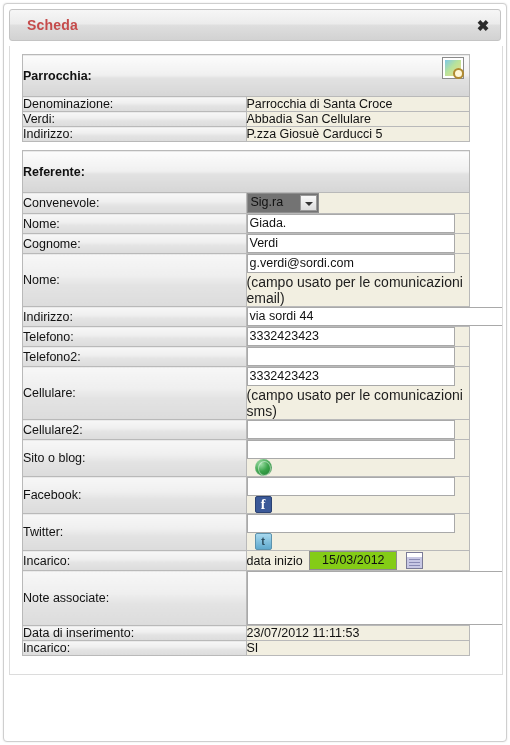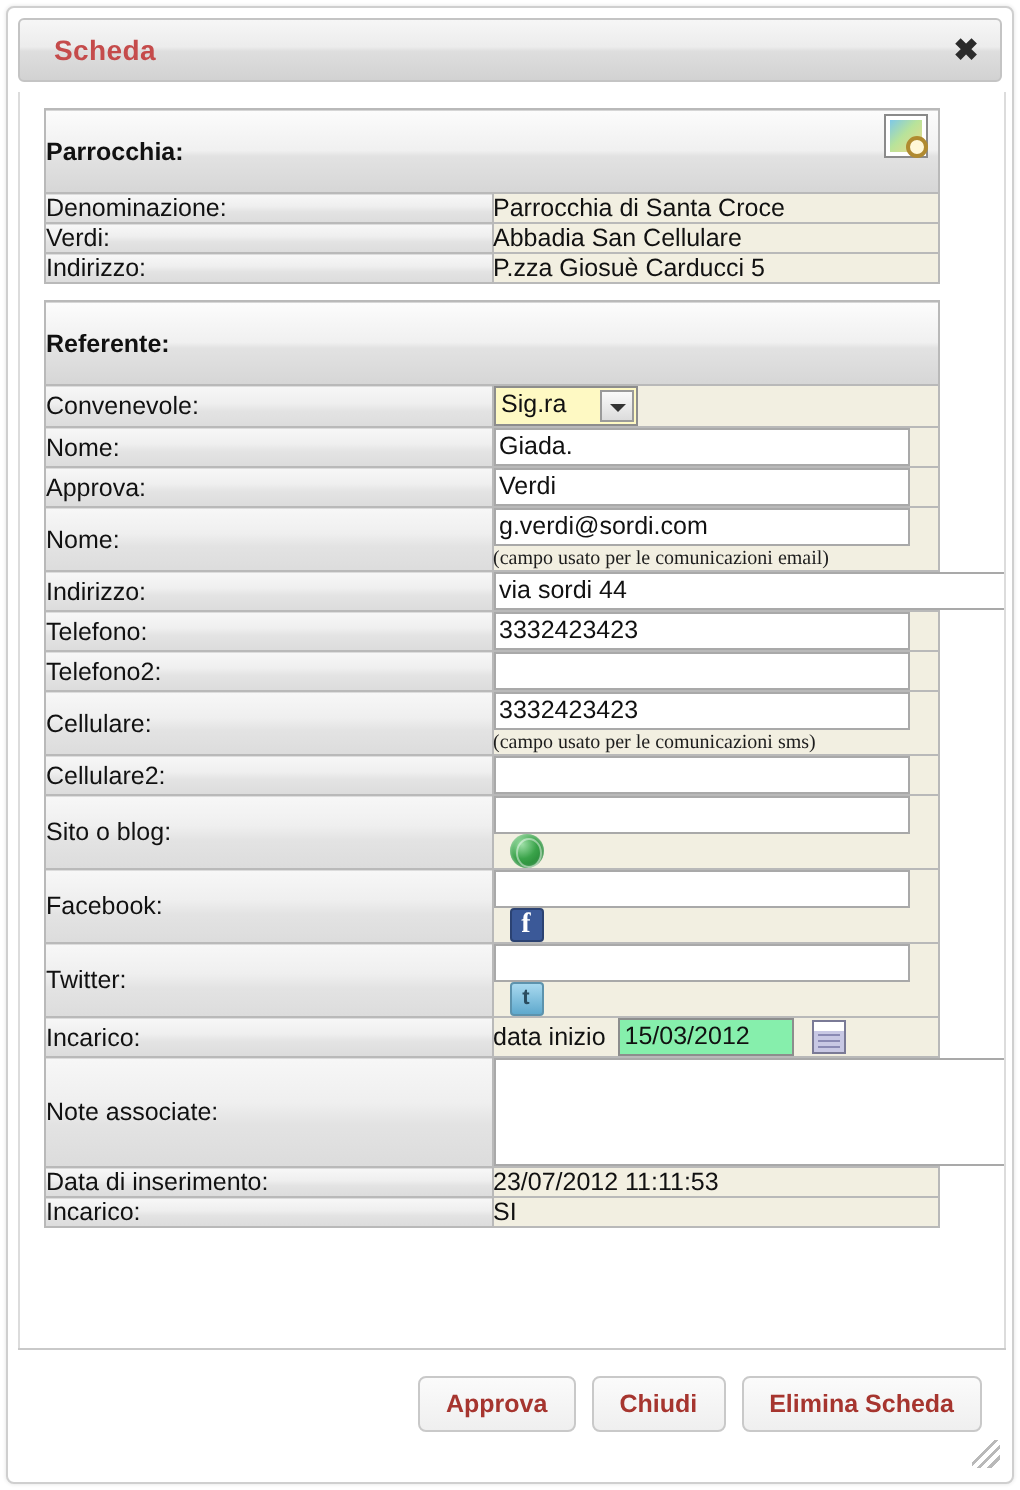--- a/index.html
+++ b/index.html
@@ -103,31 +103,30 @@
     padding: 0 2px;
     width: 208px;
     display: inline-block;
     vertical-align: middle;
     overflow: hidden;
     white-space: nowrap;
   }
   .txt.wide { width: 266px; }
   .hint {
     display: block;
-    font-size: 10px;
+    font-size: 14px;
     color: #1d1d1d;
     margin-top: 1px;
-    font-family: Liberation Serif, serif;
   }
   
   .sel {
     display: inline-block;
     position: relative;
     width: 72px; height: 20px;
-    background: #fef9c3;
+    background: #737373;
     border: 1px solid #8d8d8d;
     vertical-align: middle;
   }
   .sel .selv {
     position: absolute; left: 3px; top: 1px;
     font-size: 12.5px; color: #111;
   }
   .sel .arrowbox {
     position: absolute; right: 1px; top: 1px;
     width: 17px; height: 16px;
@@ -195,23 +194,23 @@
   }
   .ico-photo::after{
     content:""; position:absolute; right:-3px; bottom:-3px;
     width:7px; height:7px; border-radius:50%;
     border:2px solid #b08a30; background:#fff7d8;
   }
   
   .datelbl { font-size:12.5px; color:#111; vertical-align: middle; }
   .datebox {
     display:inline-block; vertical-align: middle;
-    background:#86efac; border:1px solid #8d8d8d;
+    background:#84cc16; border:1px solid #8d8d8d;
     height:19px; line-height:17px; width:88px;
-    font-size:12.5px; padding:0 2px; margin:0 5px 0 3px;
+    font-size:12.5px; padding:0 2px; margin:0 5px 0 3px;text-align:center;
   }
   
   .ta {
     position: relative;
     background:#ffffff;
     border:1px solid #a9a9a9;
     width:300px; height:54px;
     display:inline-block;
     vertical-align: middle;
   }
@@ -300,21 +299,21 @@
       </tr>
 
       <tr>
         <td class="lbl">Nome:</td>
         <td class="val">
           <span class="txt">Giada.</span>
         </td>
       </tr>
 
       <tr>
-        <td class="lbl">Approva:</td>
+        <td class="lbl">Cognome:</td>
         <td class="val">
           <span class="txt">Verdi</span>
         </td>
       </tr>
 
       <tr>
         <td class="lbl">Nome:</td>
         <td class="val">
           <span class="txt">g.verdi@sordi.com</span>
           <span class="hint">(campo usato per le comunicazioni email)</span>
@@ -404,22 +403,14 @@
 
       <tr>
         <td class="lbl">Incarico:</td>
         <td class="val">SI</td>
       </tr>
     </tbody>
       </table>
 
   </div>
 
-  <div id="footer">
-    <div id="btnrow">
-      <div class="btn">Approva</div>
-      <div class="btn">Chiudi</div>
-      <div class="btn">Elimina Scheda</div>
-    </div>
-    <div id="resize-handle"></div>
-  </div>
 
 </div>
 
 </body></html>

